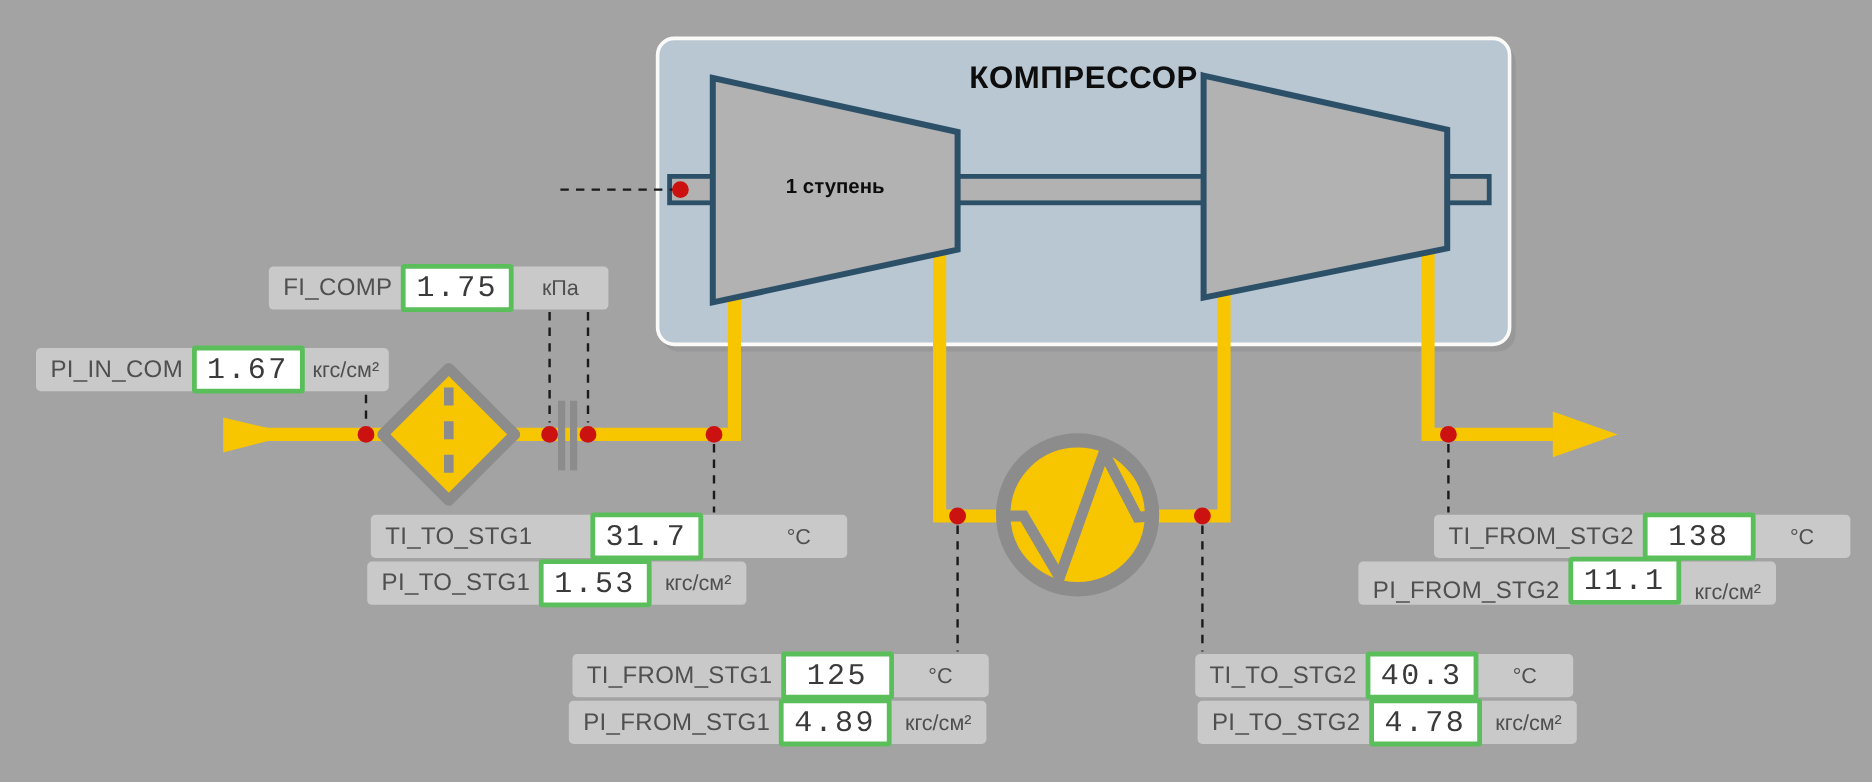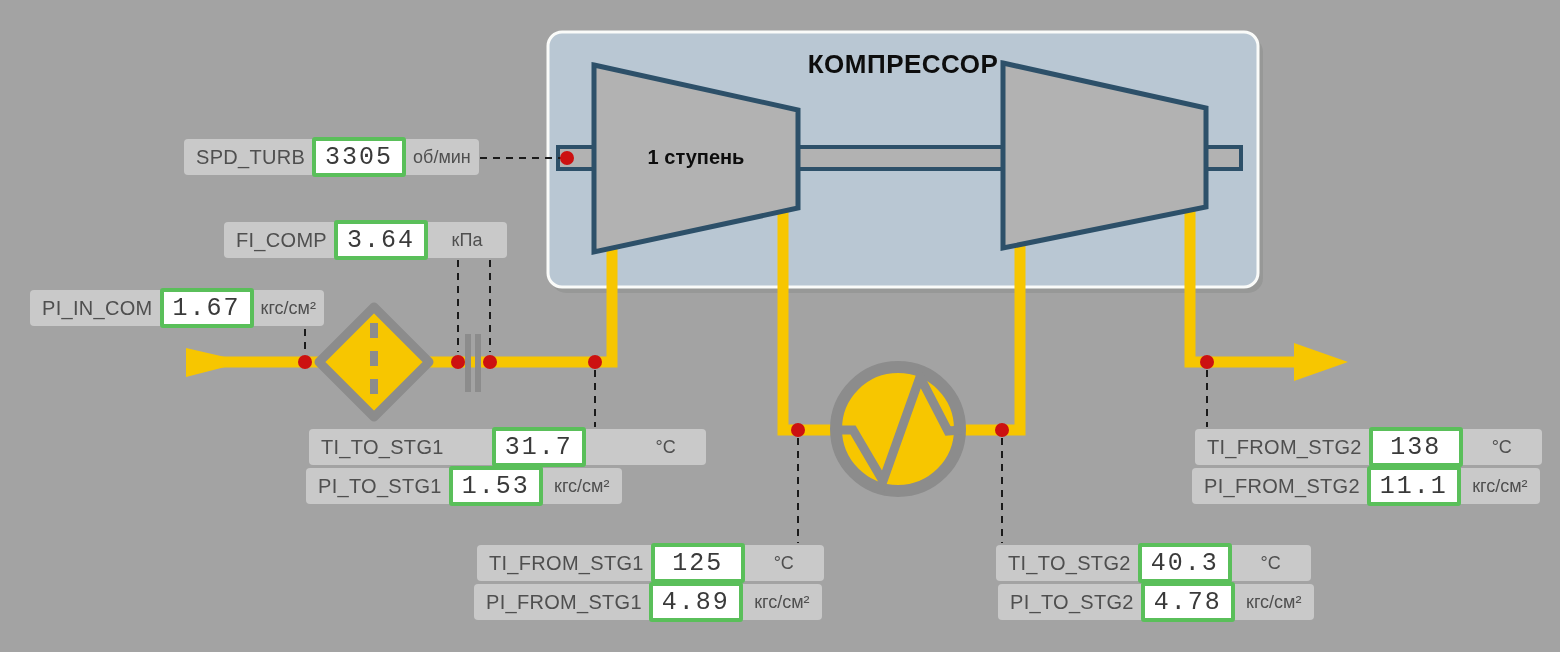--- a/index.html
+++ b/index.html
@@ -18,21 +18,21 @@
   .hmi-title {
     position: absolute;
     left: 548px; top: 49px; width: 710px;
     text-align: center;
     font-size: 26px; font-weight: bold; color: #0d0d0d;
     letter-spacing: 0.5px;
   }
   .stage-label {
     position: absolute; top: 146px; width: 210px;
     text-align: center;
-    font-size: 20px; font-weight: bold; color: #0d0d0d;
+    font-size: 17px; font-weight: bold; color: #0d0d0d;
   }
   .stage-label.s1 { left: 591px; }
   .stage-label.s2 { left: 1000px; }
 
   .tag {
     position: absolute;
     display: inline-flex;
     align-items: center;
     height: 36px;
     background: #c9c9c9;
@@ -72,21 +72,21 @@
   .pos-spd  { left: 184px;  top: 139px; }
   .pos-fi   { left: 224px;  top: 222px; justify-content: flex-end; }
   .pos-piin { left: 30px;   top: 290px; }
   .pos-ti1i { left: 309px;  top: 429px; gap: 48px; }
   .pos-pi1i { left: 306px;  top: 468px; }
   .pos-ti1o { left: 477px;  top: 545px; }
   .pos-pi1o { left: 474px;  top: 584px; }
   .pos-ti2i { left: 996px;  top: 545px; }
   .pos-pi2i { left: 998px;  top: 584px; }
   .pos-ti2o { left: 1195px; top: 429px; align-items: center; }
-  .pos-pi2o { left: 1192px; top: 468px; }
+  .pos-pi2o { left: 1132px; top: 468px; align-items: flex-end; }
 </style>
 </head>
 <body>
 
 <div class="stage">
 
   <svg class="scene" width="1560" height="652" viewBox="0 0 1560 652">
 
     <rect x="551" y="37" width="712" height="256" rx="15" fill="rgba(110,115,110,0.22)"></rect>
     <rect x="548" y="32" width="710" height="255" rx="14" fill="#b9c7d3" stroke="#fafbf9" stroke-width="3"></rect>
@@ -128,29 +128,24 @@
     <circle cx="490" cy="362" r="7" fill="#cc1111"></circle>
     <circle cx="595" cy="362" r="7" fill="#cc1111"></circle>
     <circle cx="798" cy="430" r="7" fill="#cc1111"></circle>
     <circle cx="1002" cy="430" r="7" fill="#cc1111"></circle>
     <circle cx="1207" cy="362" r="7" fill="#cc1111"></circle>
   </svg>
 
   <div class="hmi-title">КОМПРЕССОР</div>
   <div class="stage-label s1">1 ступень</div>
 
-  <div class="tag tight pos-spd">
-    <span class="tag-label">SPD_TURB</span>
-    <span class="tag-value">3305</span>
-    <span class="tag-unit">об/мин</span>
-  </div>
 
   <div class="tag pos-fi">
     <span class="tag-label">FI_COMP</span>
-    <span class="tag-value">3.64</span>
+    <span class="tag-value">1.75</span>
     <span class="tag-unit">кПа</span>
   </div>
 
   <div class="tag tight pos-piin">
     <span class="tag-label">PI_IN_COM</span>
     <span class="tag-value">1.67</span>
     <span class="tag-unit">кгс/см²</span>
   </div>
 
   <div class="tag pos-ti1i">

